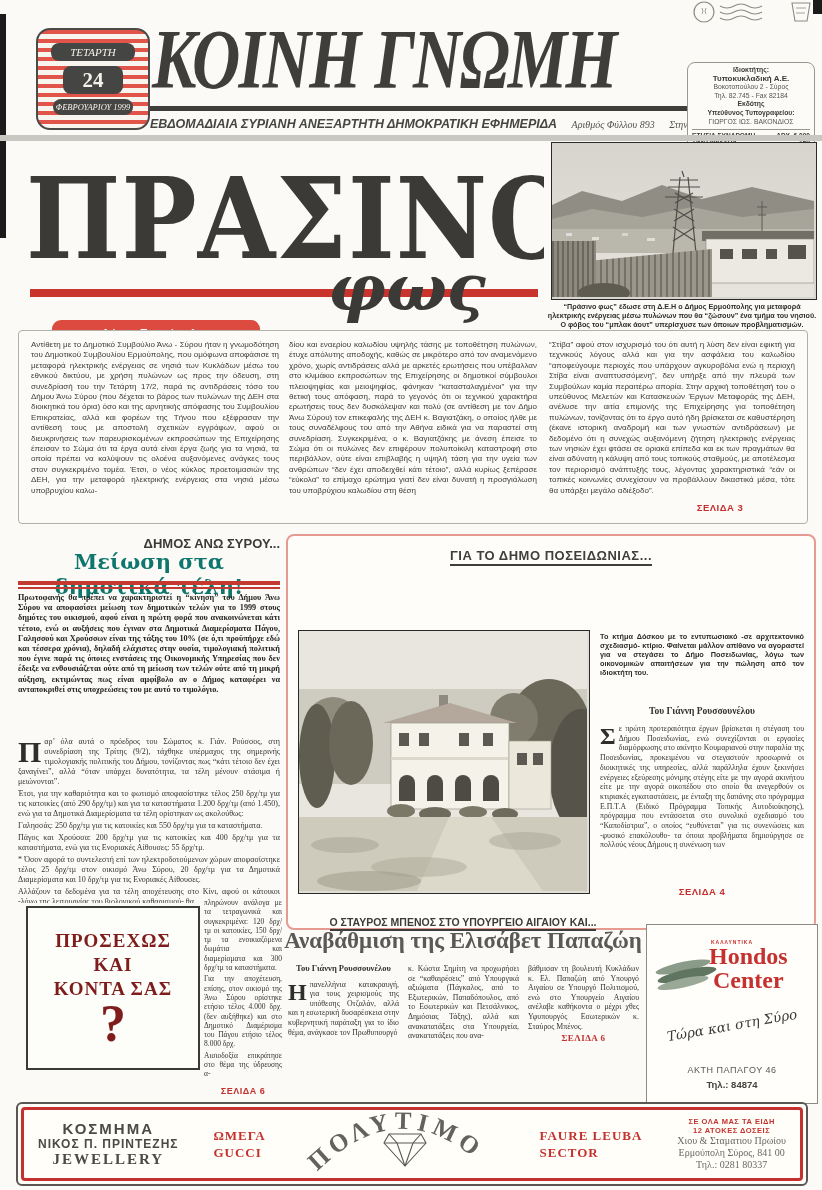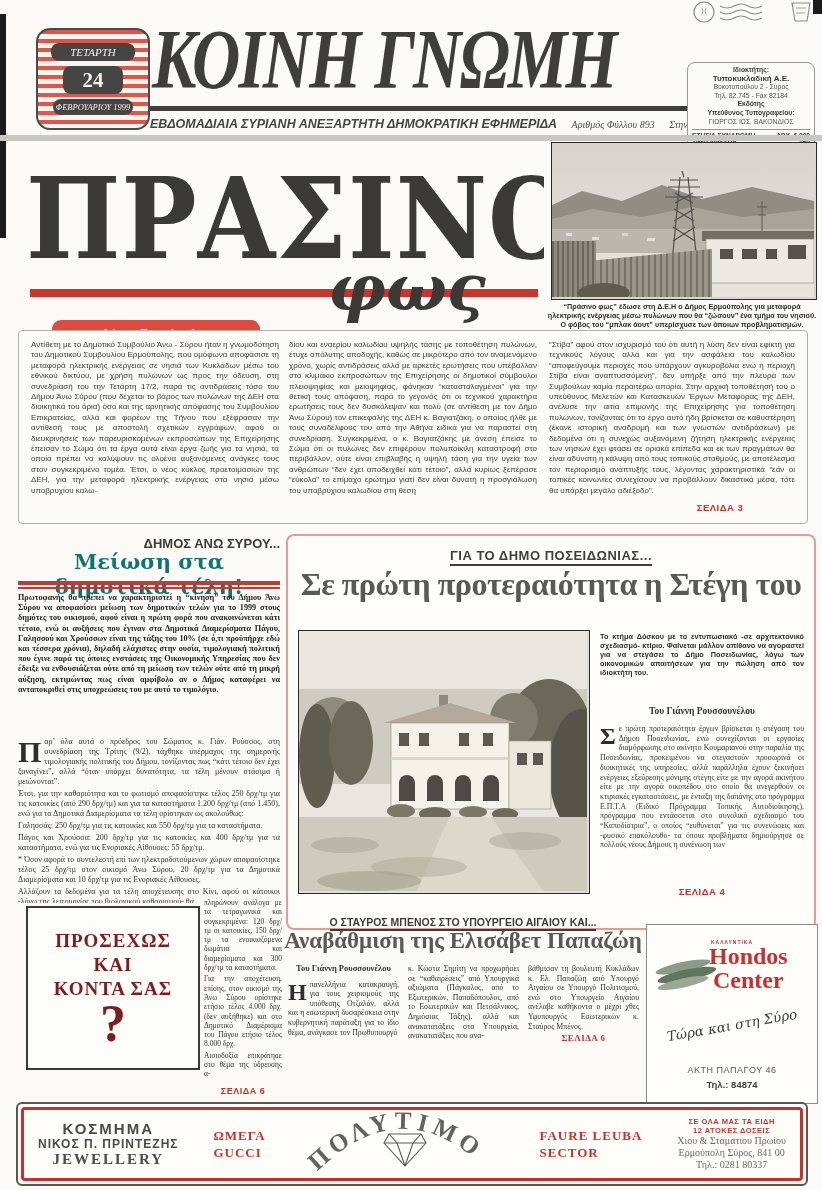--- a/index.html
+++ b/index.html
@@ -273,21 +273,20 @@
     <p>πληρώνουν ανάλογα με τα τετραγωνικά και συγκεκριμένα: 120 δρχ/τμ οι κατοικίες, 150 δρχ/τμ τα ενοικιαζόμενα δωμάτια και διαμερίσματα και 300 δρχ/τμ τα καταστήματα.</p>
     <p>Για την αποχέτευση, επίσης, στον οικισμό της Άνω Σύρου ορίστηκε ετήσιο τέλος 4.000 δρχ. (δεν αυξήθηκε) και στο Δημοτικό Διαμέρισμα του Πάγου ετήσιο τέλος 8.000 δρχ.</p>
     <p>Αισιοδοξία επικράτησε στο θέμα της ύδρευσης α-</p>
   </div>
   <div class="abs pageref" id="as-pageref">ΣΕΛΙΔΑ 6</div>
 
   <div class="abs" id="pos-box">
     <div class="abs" id="pos-kicker">
       <span>ΓΙΑ ΤΟ ΔΗΜΟ ΠΟΣΕΙΔΩΝΙΑΣ...</span>
     </div>
-    <div class="abs" id="pos-headline">Σε πρώτη προτεραιότητα η Στέγη του</div>
 
     <div class="abs" id="photo2">
       <svg width="288" height="260" viewBox="0 0 288 260">
         <rect width="288" height="260" fill="#e8e6de"></rect>
         <rect x="0" y="58" width="288" height="95" fill="#bcb9ac" opacity=".6"></rect>
         <ellipse cx="34" cy="100" rx="30" ry="34" fill="#8f8c7d"></ellipse>
         <ellipse cx="18" cy="125" rx="18" ry="52" fill="#5f5c50"></ellipse>
         <ellipse cx="52" cy="112" rx="22" ry="42" fill="#6b6859"></ellipse>
         <ellipse cx="250" cy="100" rx="42" ry="52" fill="#6b6859"></ellipse>
         <ellipse cx="282" cy="140" rx="32" ry="62" fill="#56534a"></ellipse>

